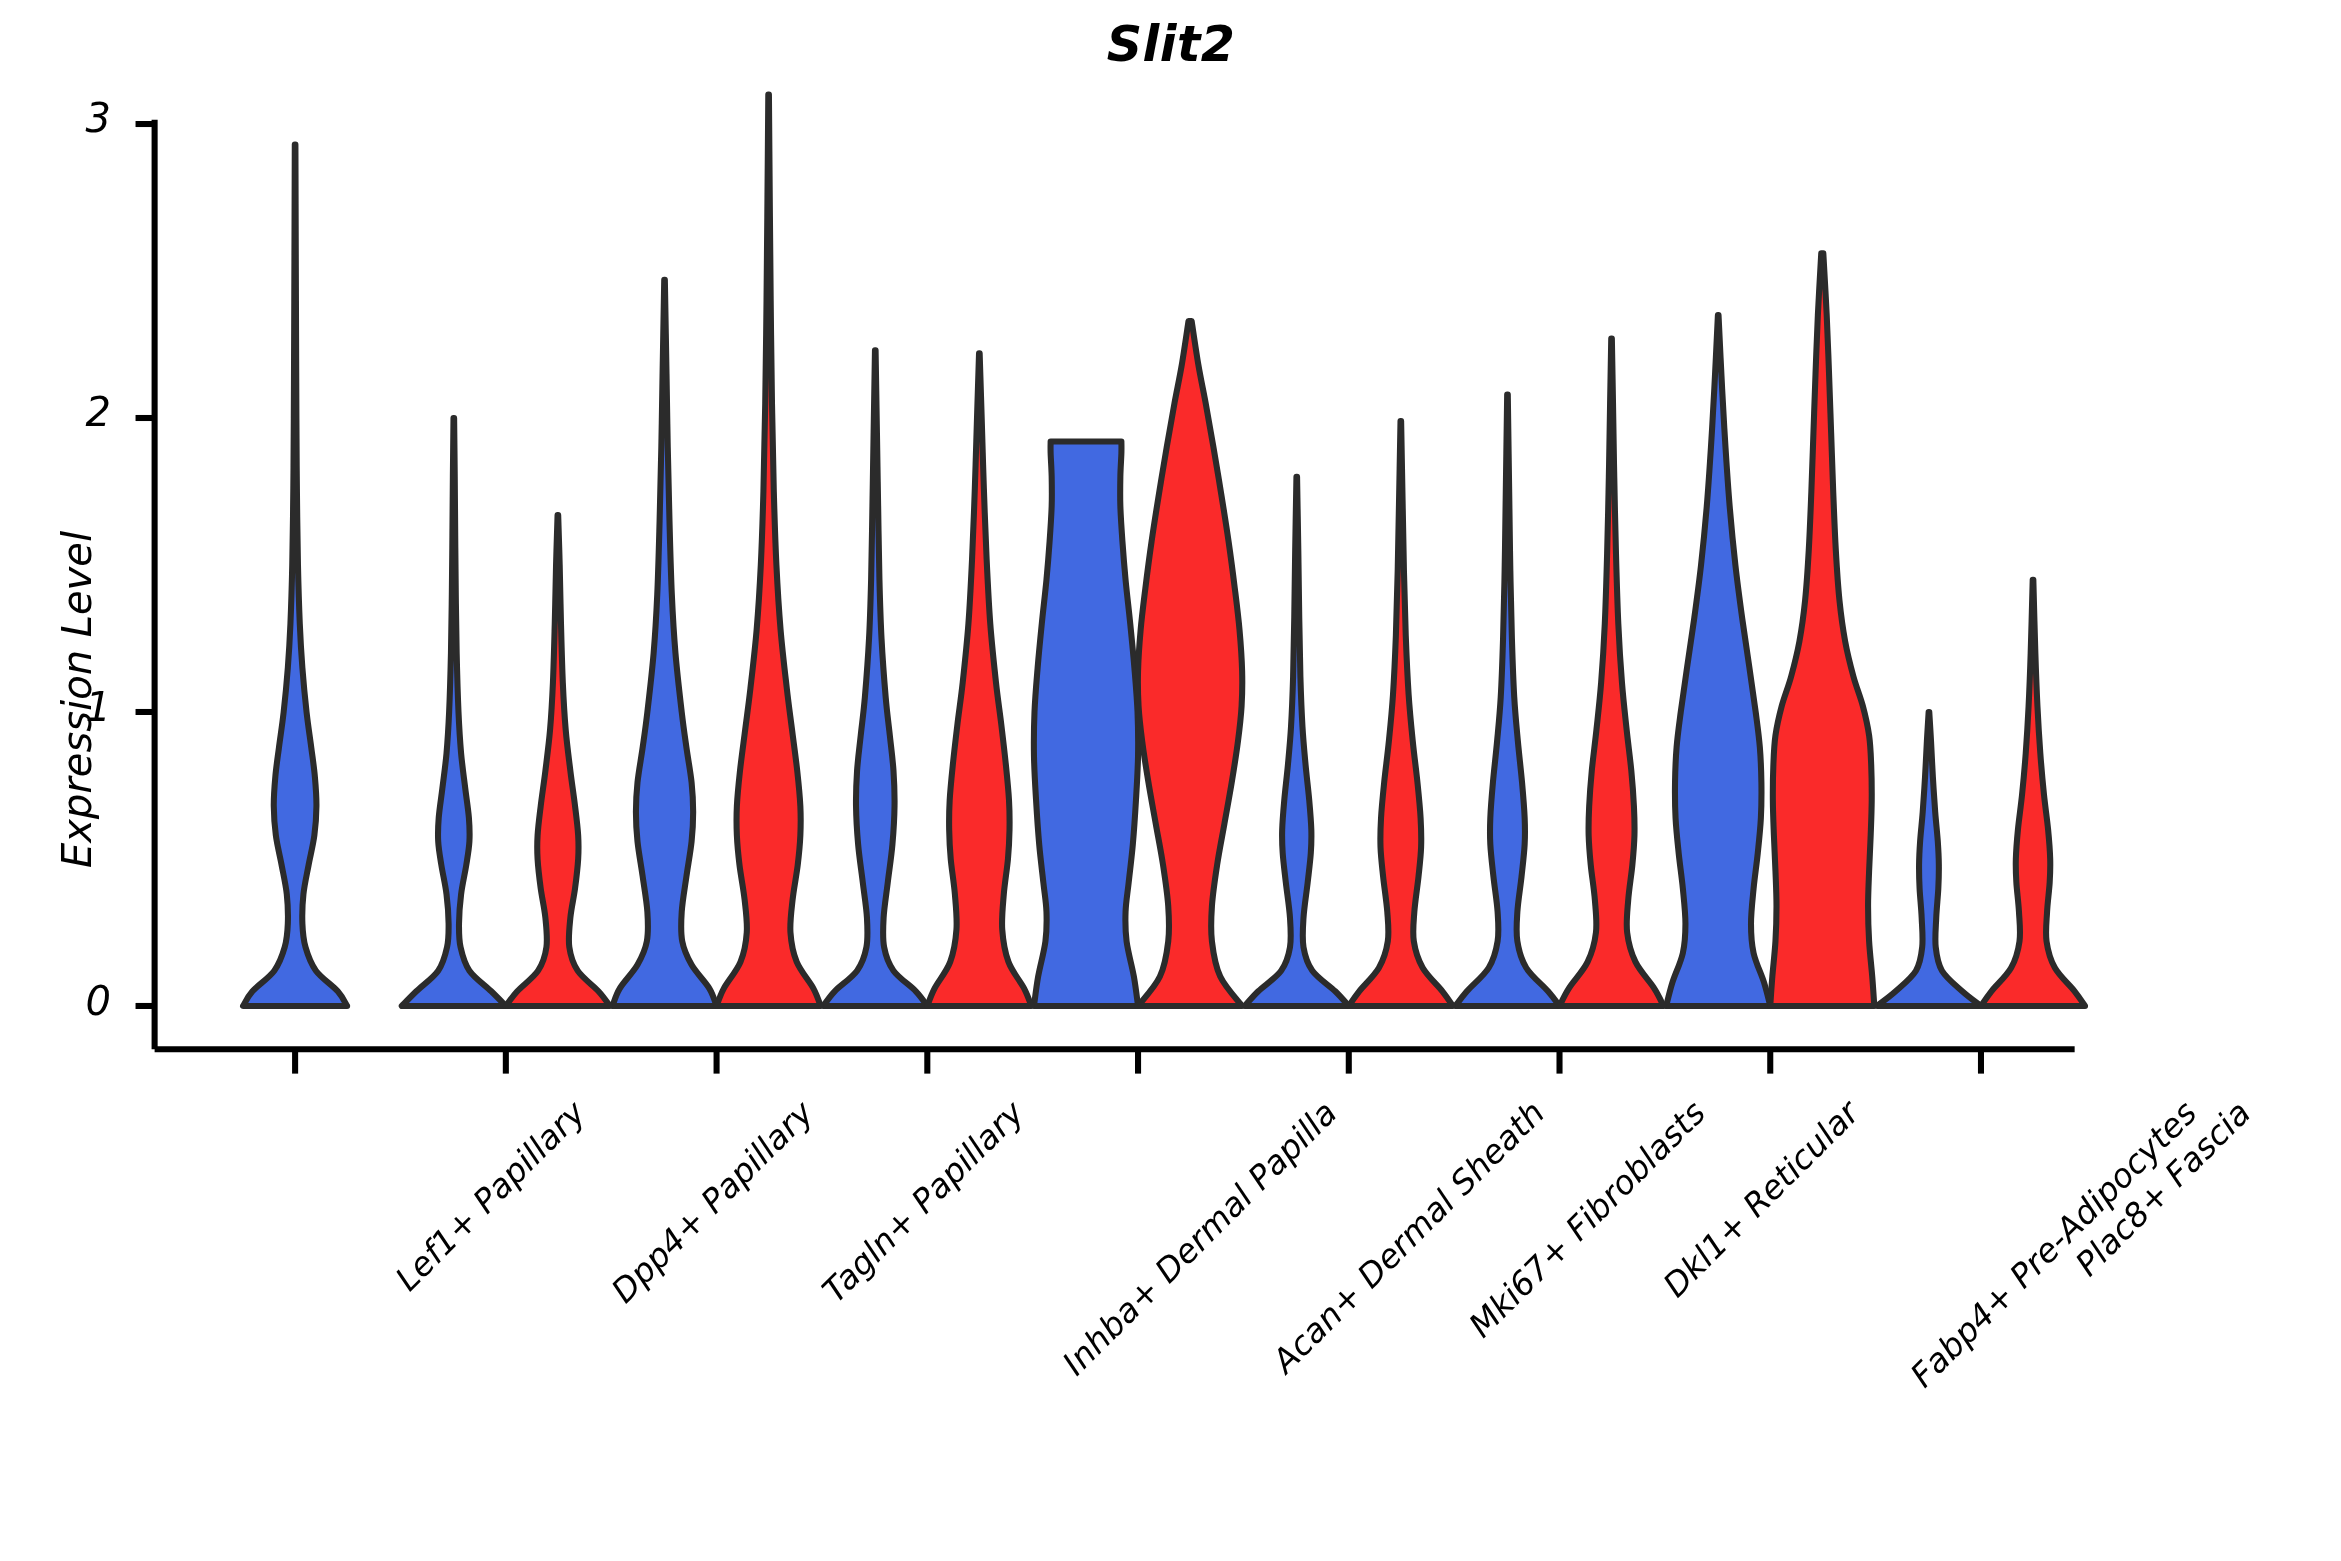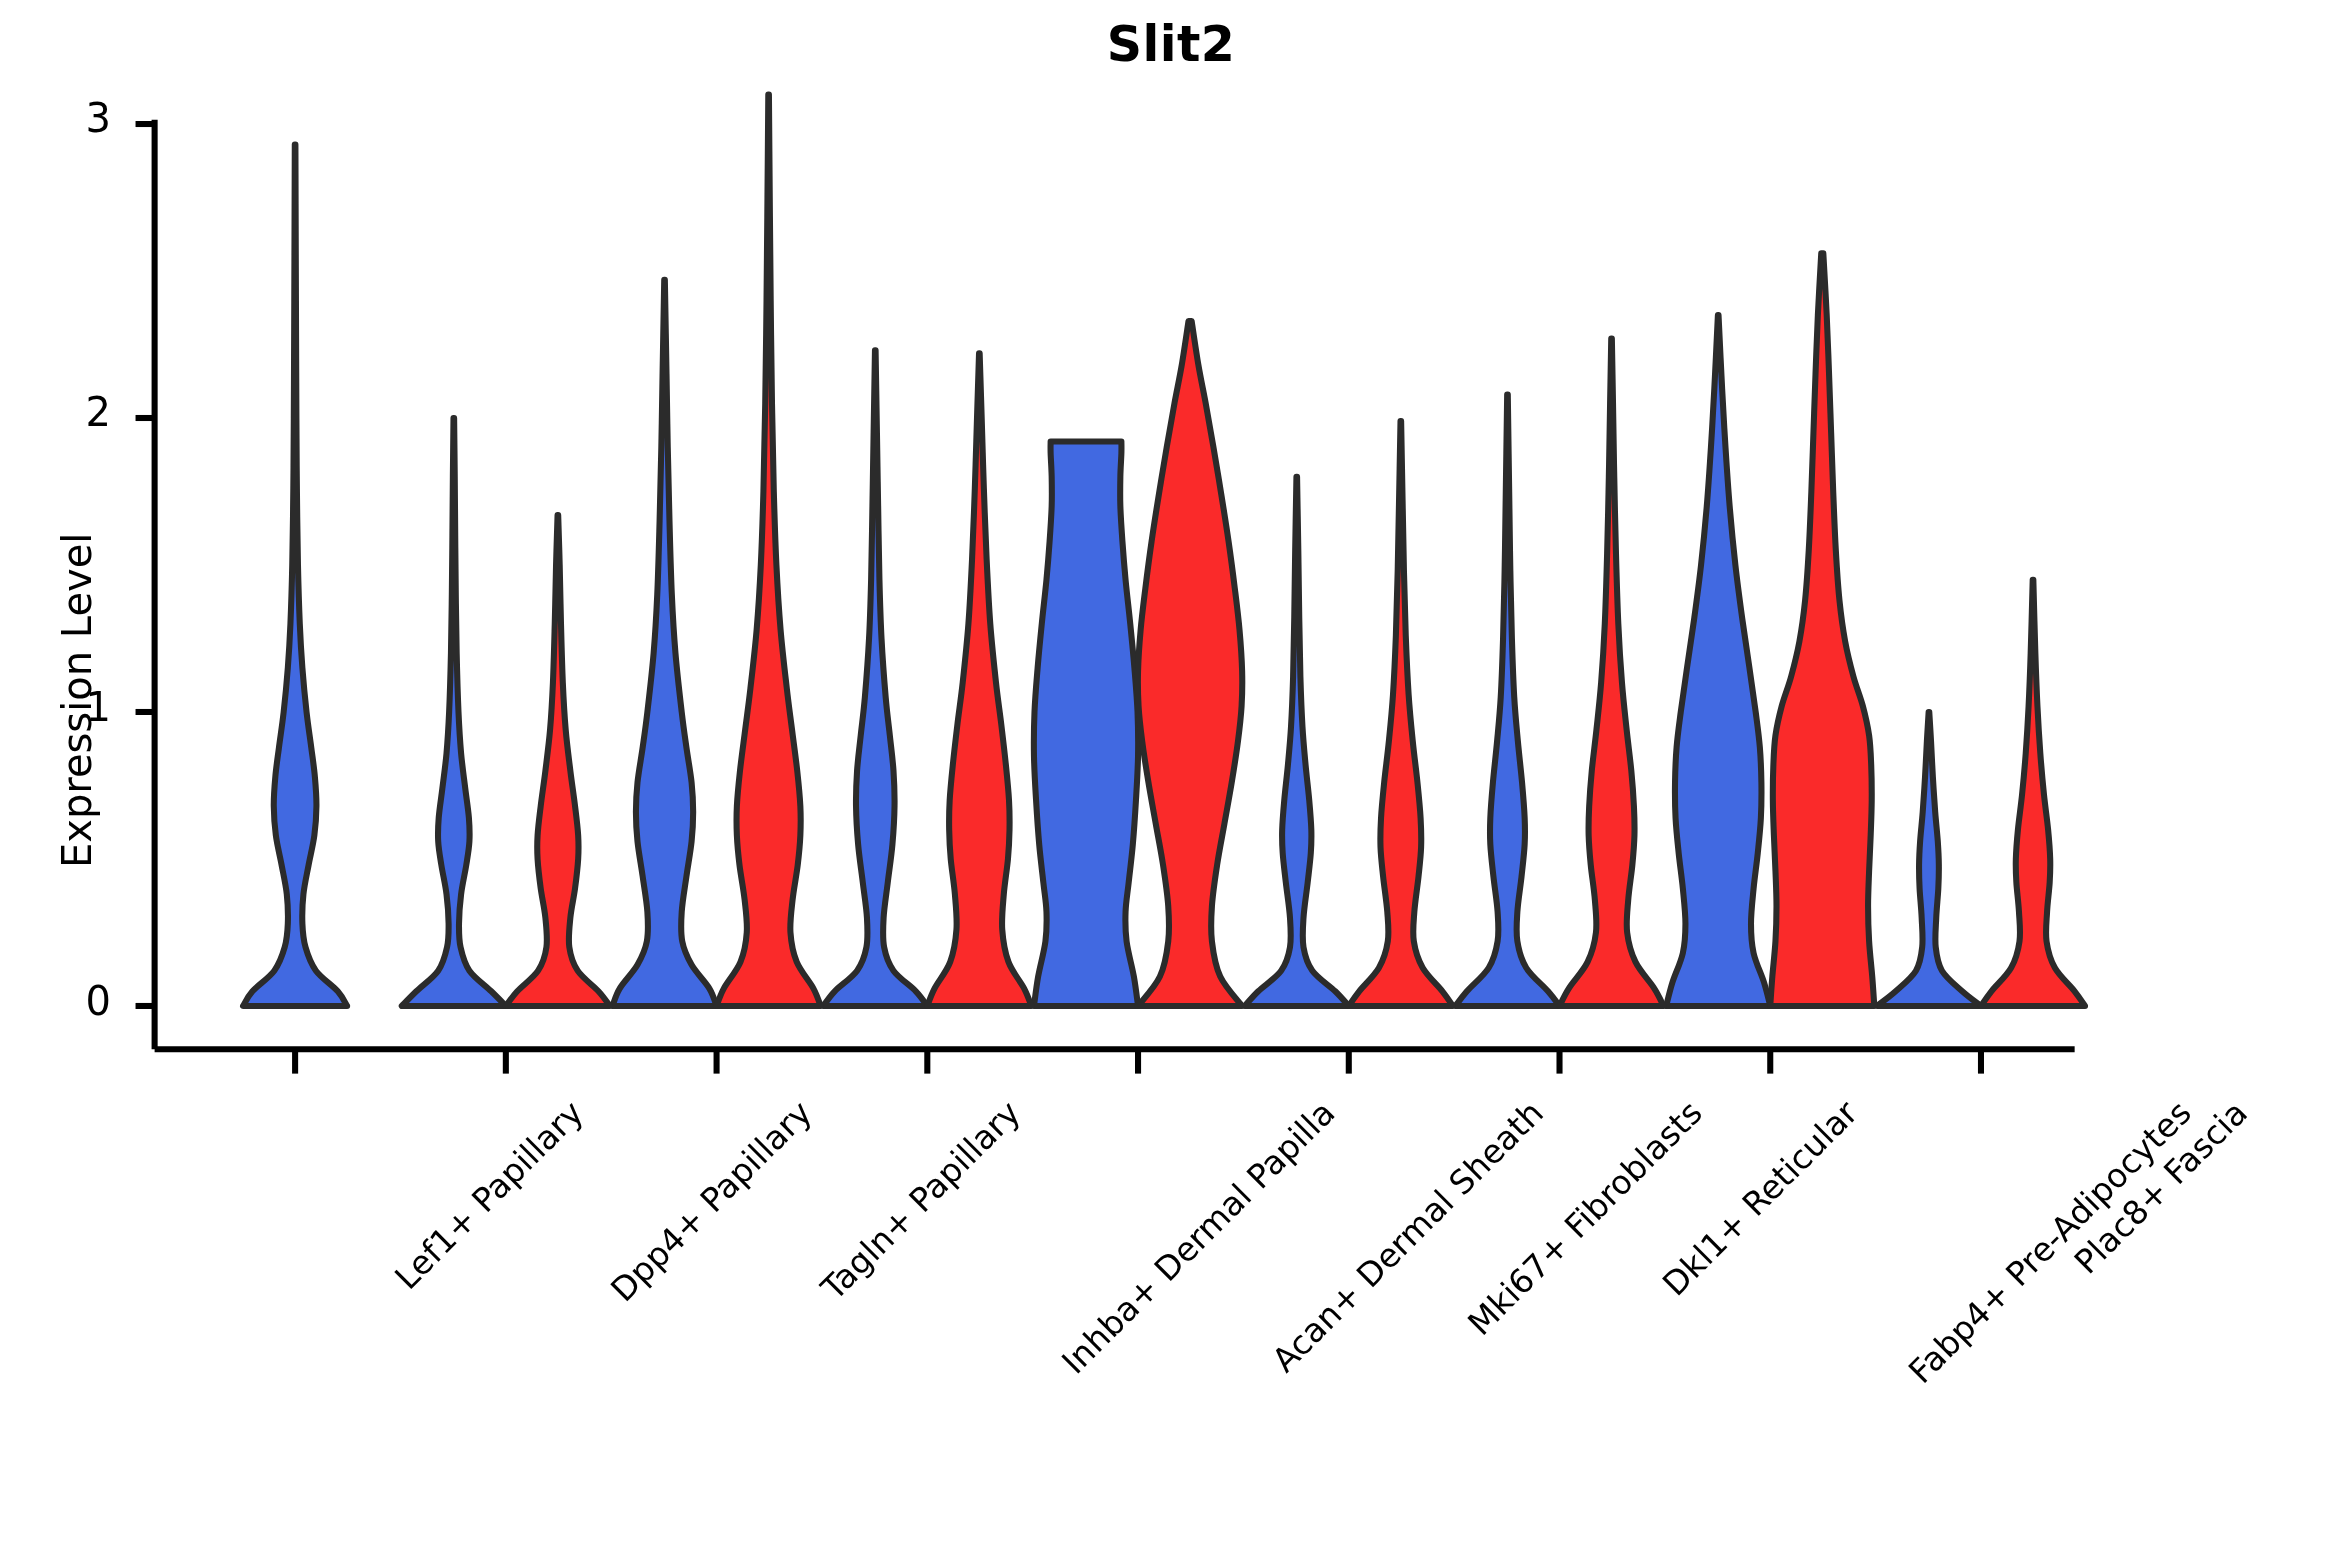--- a/index.html
+++ b/index.html
@@ -2,21 +2,21 @@
 <html style="font-size:14px"><head>
 <meta charset="utf-8">
 <title>Slit2 Violin Plot</title>
 <style>
   html,body{margin:0;padding:0;background:#ffffff;}
   body{
     width:2342px;height:1561px;
     font-family:"DejaVu Sans","Liberation Sans",sans-serif;
     overflow:hidden;
   }
-  #figure{position:relative;width:2342px;height:1561px;background:#fff;}
+  #figure{position:relative;width:2342px;height:1561px;background:#fff;font-style:italic;}
   #plot-svg{position:absolute;left:0;top:0;width:2342px;height:1561px;display:block;}
   .fig-title{
     position:absolute;top:15.6px;left:0;width:2342px;text-align:center;
     font-size:49px;font-weight:bold;color:#000;letter-spacing:0.4px;
   }
   .axis-label-y{
     position:absolute;
     transform-origin:0 0;
     font-size:40px;color:#000;white-space:nowrap;
   }

